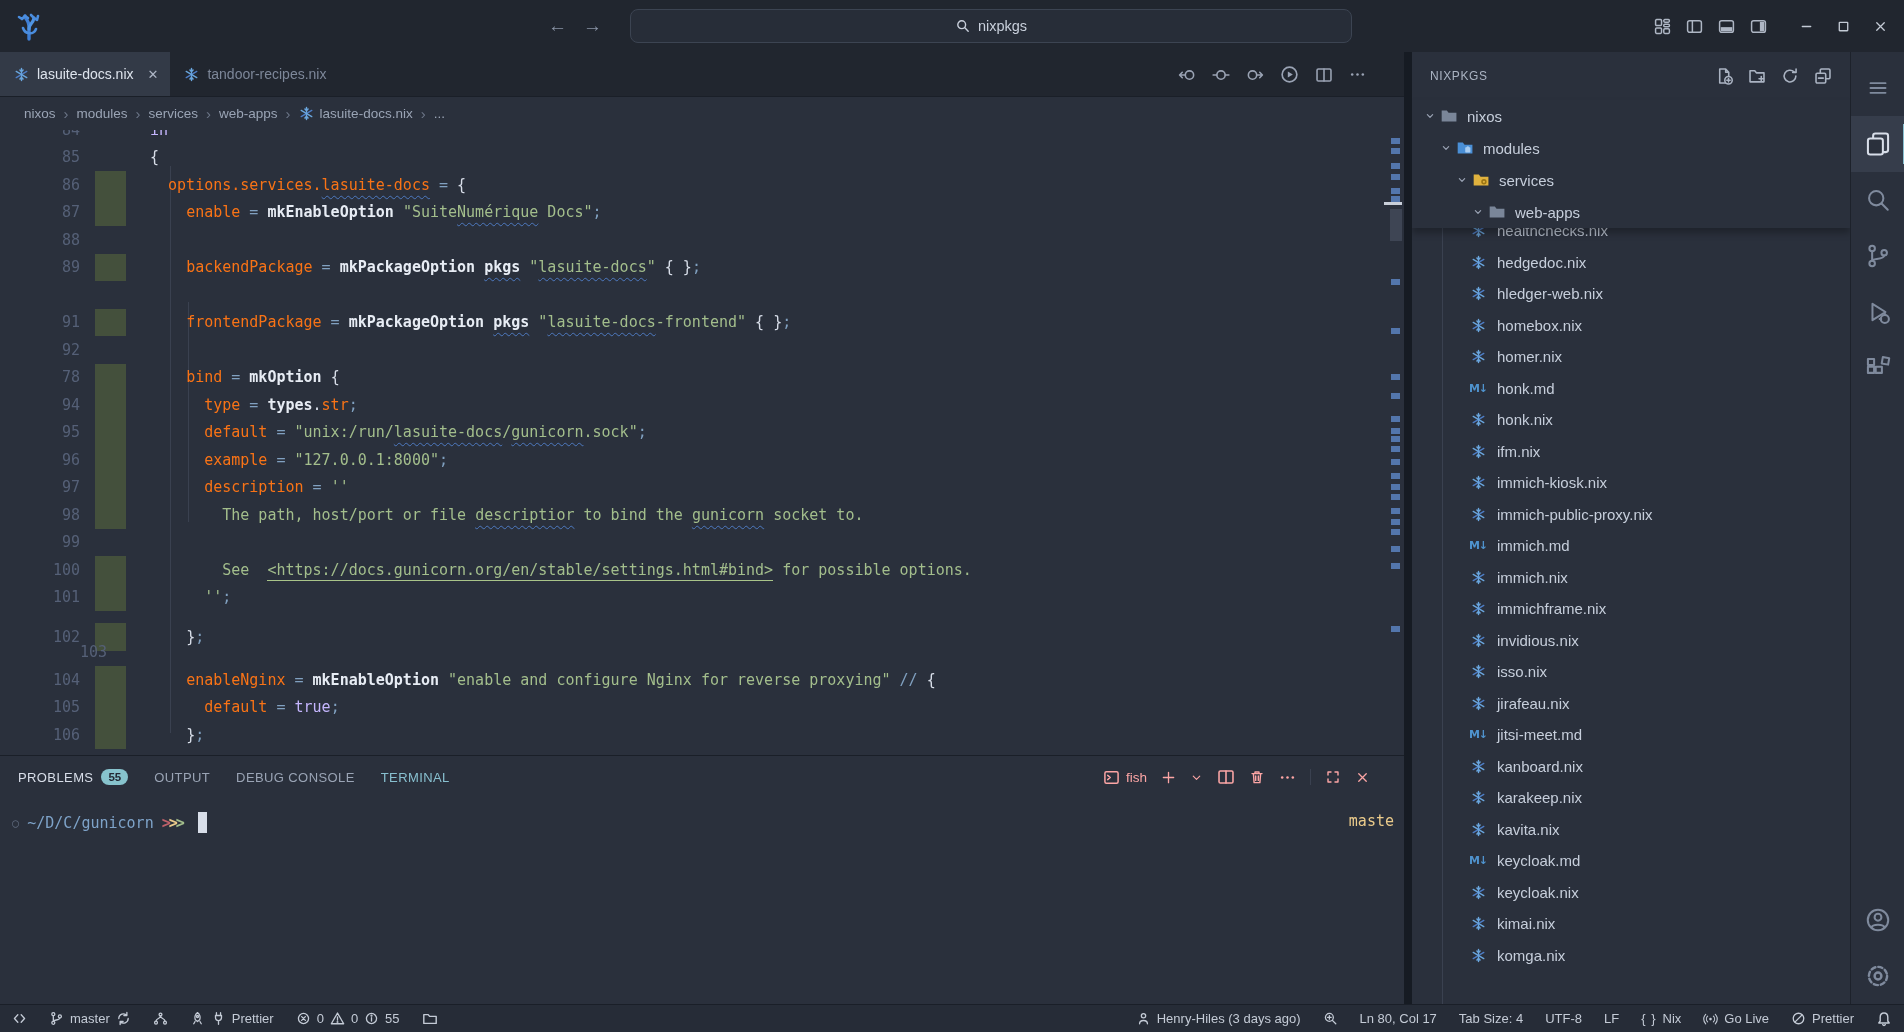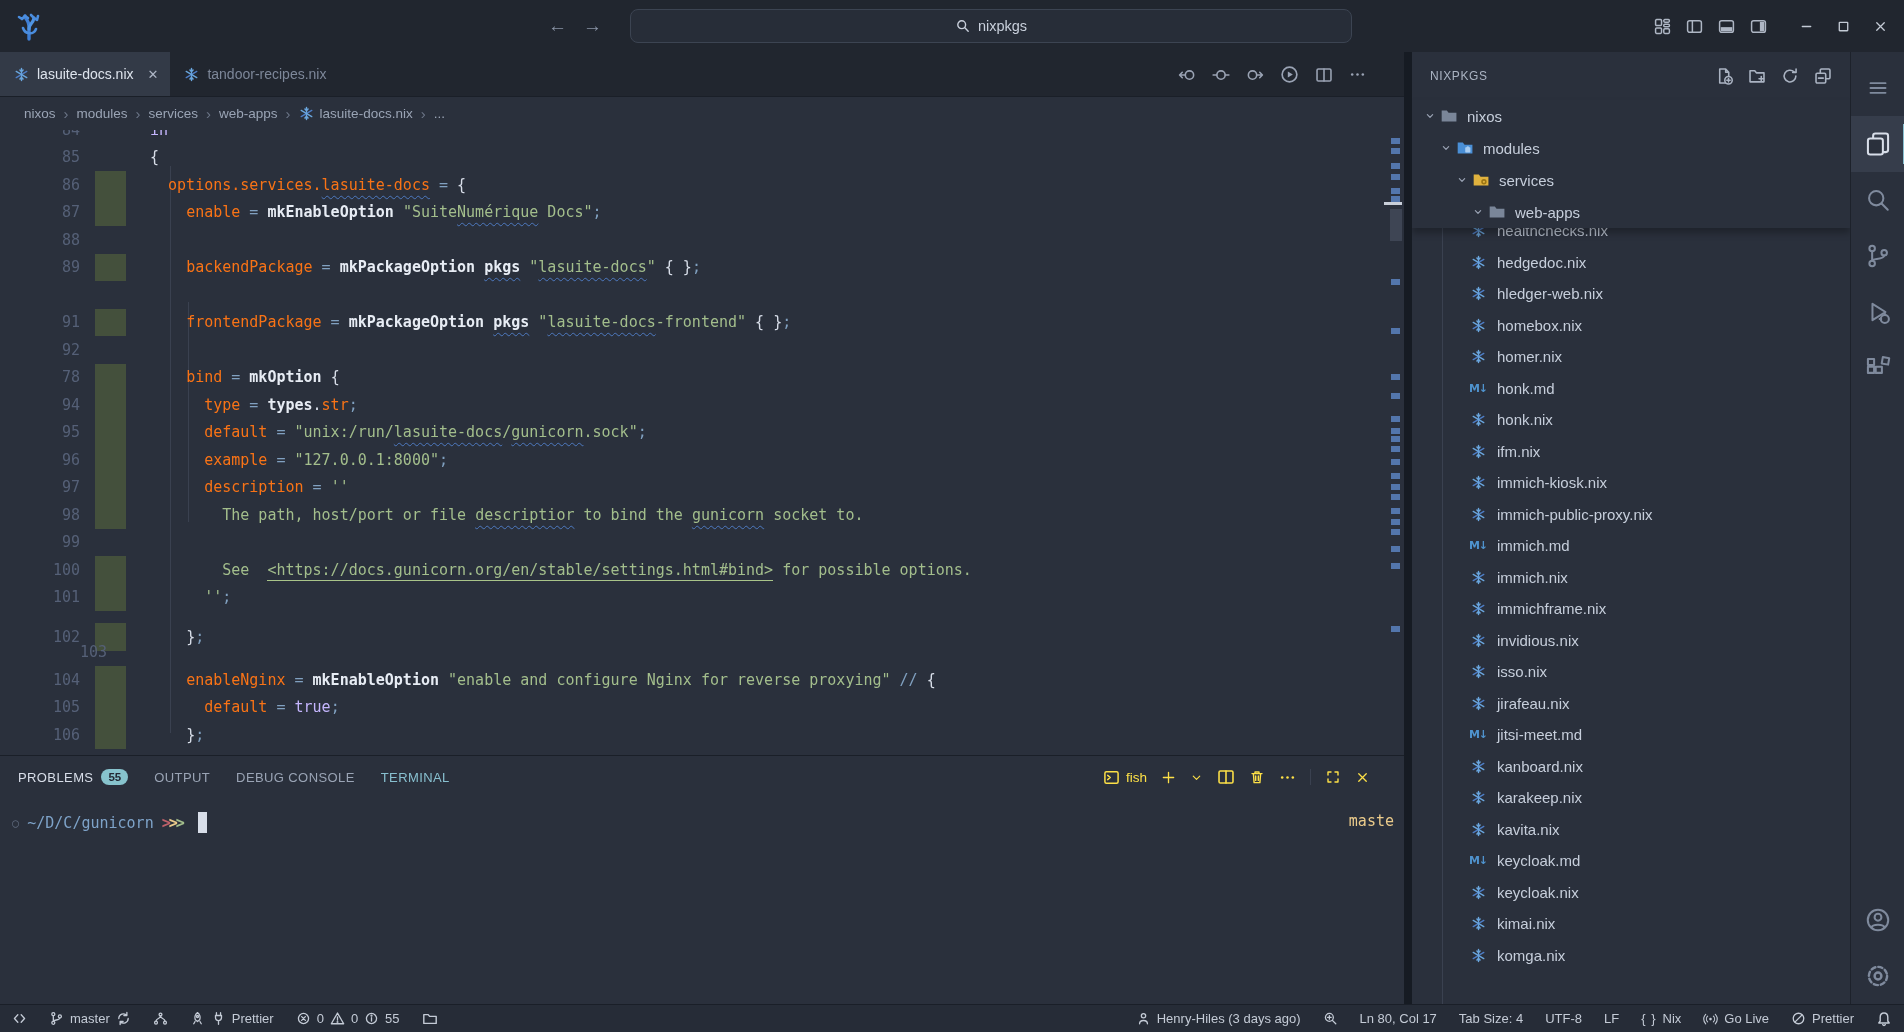--- a/index.html
+++ b/index.html
@@ -59,21 +59,21 @@
   .ruler .wdash { position:absolute; left:-6px; width:18px; height:3px; background:#c9cfd9; }
 
   
   .panel { border-top:1px solid #1a1f28; background:#2a303c; position:relative; }
   .panel-tabs { height:42px; display:flex; align-items:center; gap:26px; padding-left:18px; font-size:13px;
                 letter-spacing:.4px; color:#9aa4b5; }
   .ptab { display:flex; align-items:center; gap:8px; cursor:pointer; }
   .ptab.first { color:#d8dee9; }
   .ptab.active { color:#88c0d0; }
   .badge { background:#87c3cd; color:#232833; border-radius:10px; font-size:11.5px; padding:2px 7px; font-weight:700; letter-spacing:0; }
-  .panel-actions { position:absolute; right:34px; top:0; height:42px; display:flex; align-items:center; gap:14px; color:#fde047; font-size:13.5px; }
+  .panel-actions { position:absolute; right:34px; top:0; height:42px; display:flex; align-items:center; gap:14px; color:#fca5a5; font-size:13.5px; }
   .pa-div { width:1px; height:16px; background:#3a4150; }
   .term { padding:14px 0 0 12px; font-family:"DejaVu Sans Mono", monospace; font-size:15px; position:relative; }
   .prompt { display:flex; align-items:center; gap:8px; }
   .pdot { color:#5b6679; font-size:12px; }
   .ppath { color:#7ea3c9; }
   .chev { font-weight:700; letter-spacing:-2px; }
   .cursor { display:inline-block; width:9px; height:21px; background:#d8dee9; margin-left:7px; vertical-align:middle; }
   .term-right { position:absolute; right:10px; top:14px; color:#ebcb8b; }
 
   

